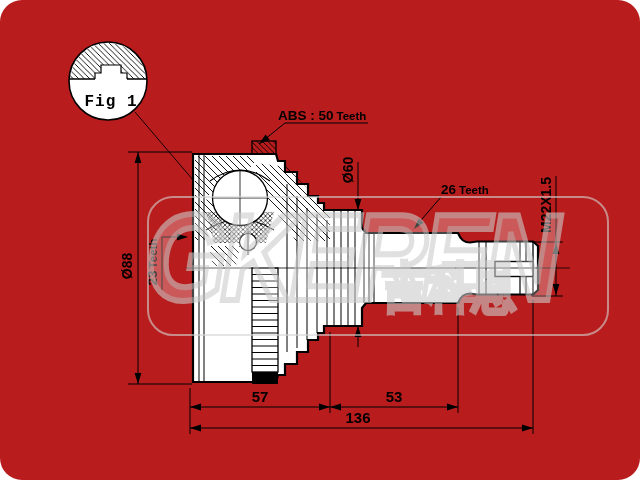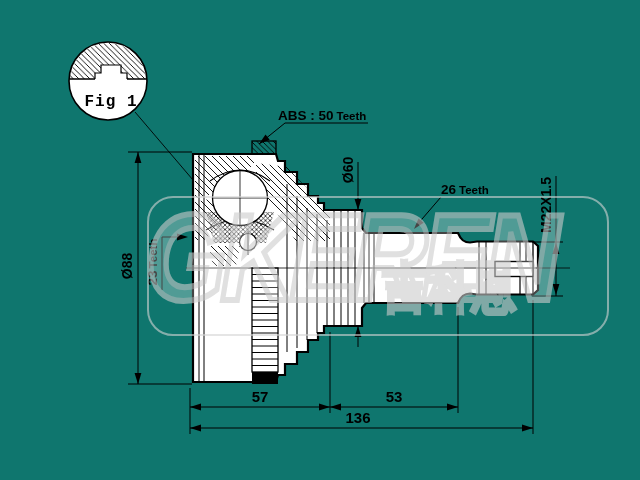--- a/index.html
+++ b/index.html
@@ -1,17 +1,17 @@
 <!DOCTYPE html>
 <html><head>
 <meta charset="utf-8">
 <style>
   html,body{margin:0;padding:0;background:#ffffff;}
-  .stage{position:relative;width:640px;height:480px;background:#0f766e;overflow:hidden;
-         font-family:"Liberation Sans", sans-serif;}
+  .stage{position:relative;width:640px;height:480px;background:#b91c1c;overflow:hidden;
+         font-family:"Liberation Sans", sans-serif;border-radius:22px;}
   .stage svg{position:absolute;left:0;top:0;}
   .dim-num{font:bold 15px "Liberation Sans", sans-serif;fill:#000;}
   .dim-num-sm{font:bold 14px "Liberation Sans", sans-serif;fill:#000;}
   .lbl{font:bold 13.5px "Liberation Sans", sans-serif;fill:#000;}
   .lbl-sm{font:bold 11.5px "Liberation Sans", sans-serif;fill:#000;}
   .fig-lbl{font:bold 16px "Liberation Mono", monospace;fill:#000;letter-spacing:1px;}
   .watermark{position:absolute;left:0;top:0;width:640px;height:400px;opacity:.6;pointer-events:none;}
   .wm-box{position:absolute;left:147px;top:196px;width:458px;height:136px;
           border:2.5px solid #d4d4d4;border-radius:26px;}
   .wm-latin{position:absolute;left:146px;top:188px;white-space:nowrap;

